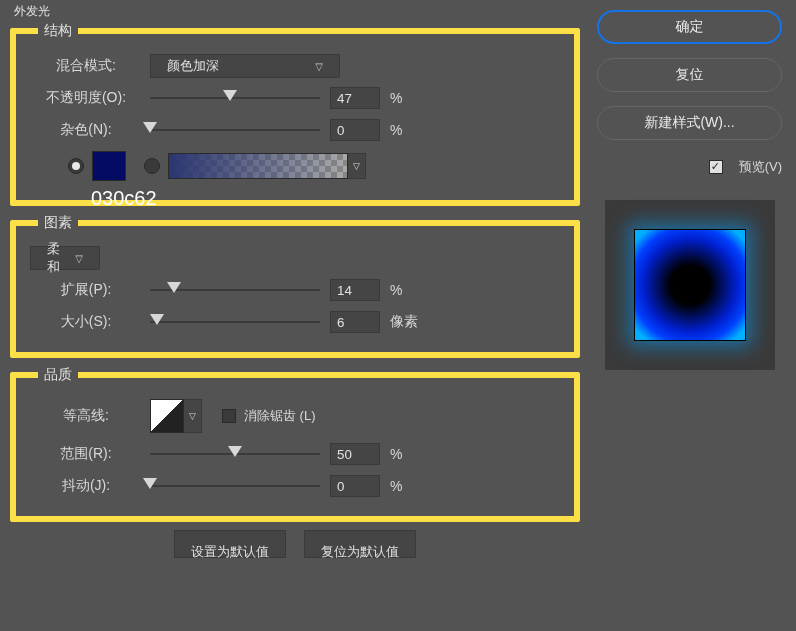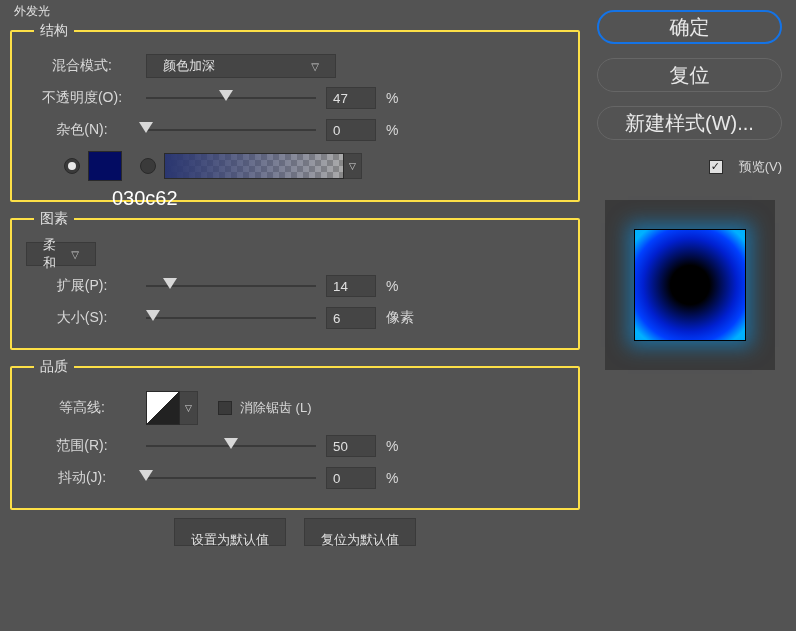--- a/index.html
+++ b/index.html
@@ -19,21 +19,21 @@
     top: 3px;
     width: 570px;
   }
   .panel-title {
     font-size: 12px;
     color: #e0e0e0;
     margin-bottom: 2px;
     padding-left: 4px;
   }
   fieldset {
-    border: 2px solid #fde047;
+    border: 6px solid #fde047;
     border-radius: 2px;
     margin-bottom: 8px;
     padding: 10px 14px 14px 14px;
     position: relative;
   }
   legend {
     padding: 0 6px;
     font-size: 14px;
     color: #e0e0e0;
     margin-left: 8px;
@@ -140,21 +140,21 @@
     display: flex;
     align-items: center;
     justify-content: center;
     font-size: 9px;
     cursor: pointer;
   }
   .hex-label {
     position: absolute;
     color: #fff;
     font-size: 20px;
-    left: 102px;
+    left: 81px;
     top: 184px;
   }
   .contour-swatch {
     width: 34px; height: 34px;
     border: 1px solid #2a2a2a;
     background: linear-gradient(135deg, #fff 0 50%, #222 50% 100%);
     cursor: pointer;
   }
   .contour-wrap { display:flex; align-items:center; }
   .contour-chev {
@@ -207,21 +207,21 @@
     display: flex;
     flex-direction: column;
     gap: 14px;
   }
   .pill-btn {
     height: 34px;
     border-radius: 17px;
     background: transparent;
     border: 1px solid #666;
     color: #e8e8e8;
-    font-size: 20px;
+    font-size: 14px;
     cursor: pointer;
     display: flex;
     align-items: center;
     justify-content: center;
   }
   .pill-btn.primary {
     border: 2px solid #1473e6;
   }
   .preview-row {
     display: flex;

